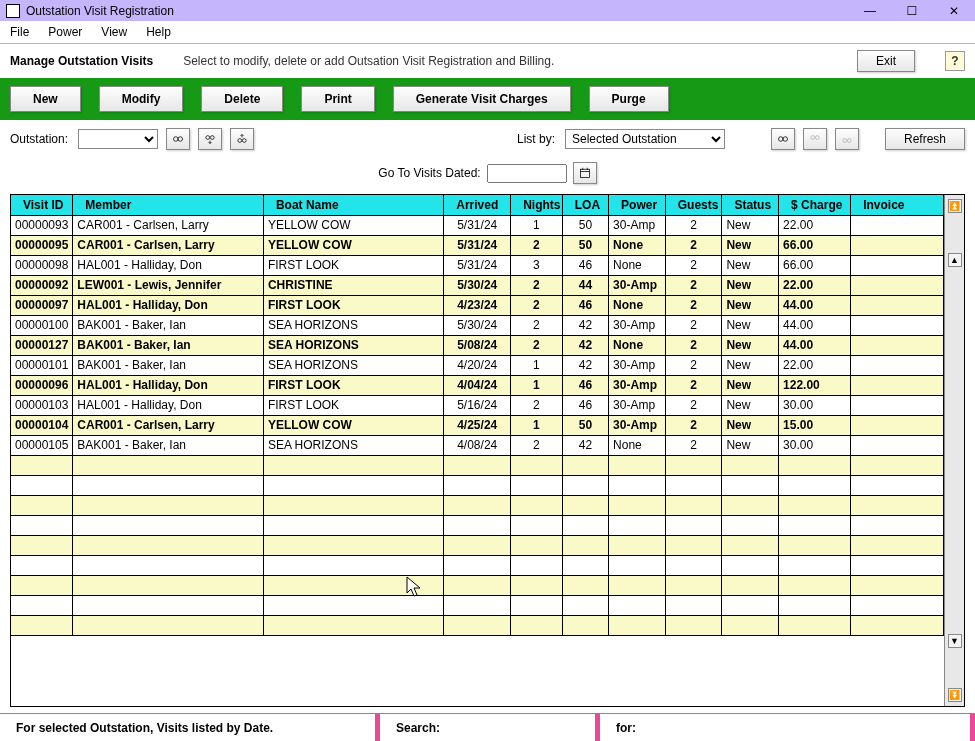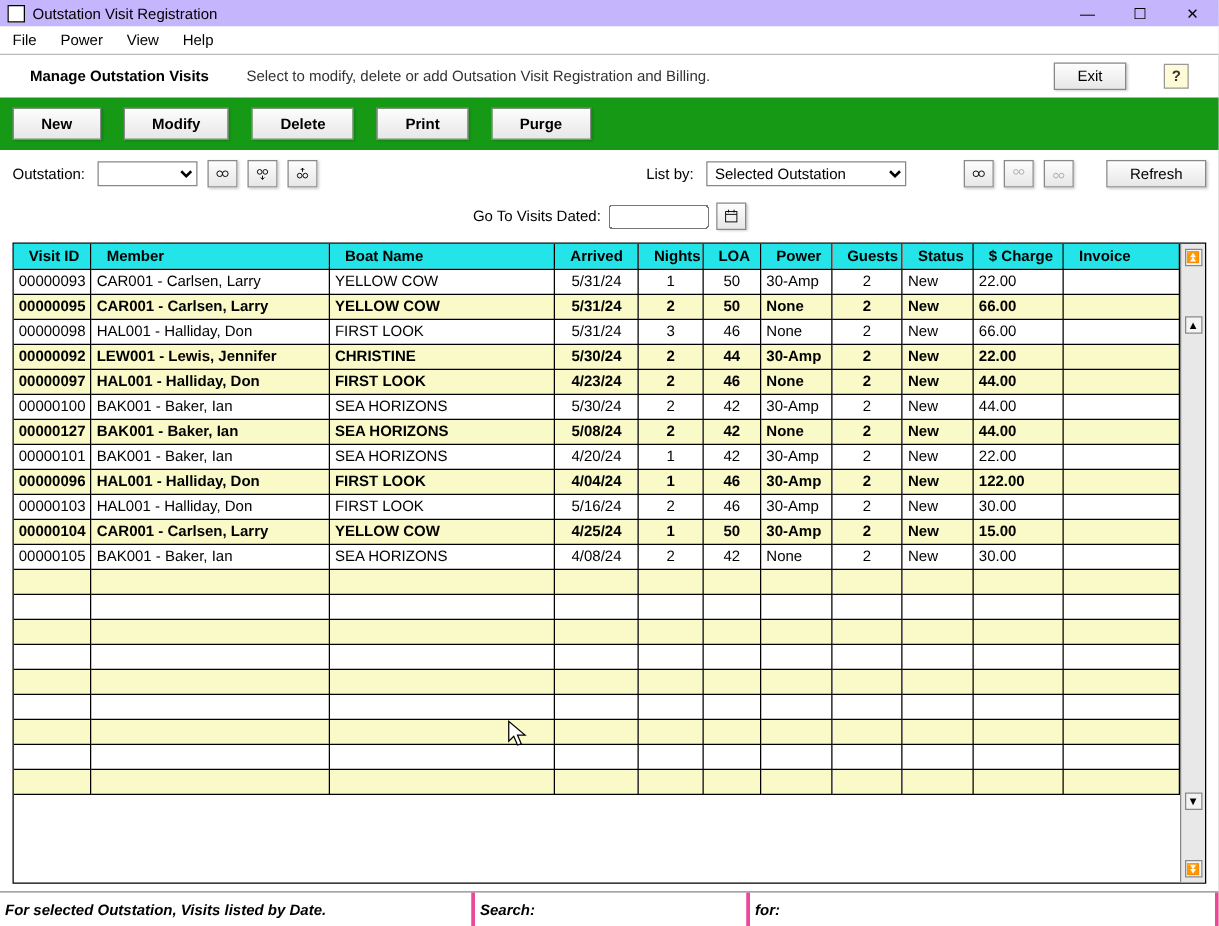--- a/index.html
+++ b/index.html
@@ -46,21 +46,21 @@
   
   .menubar {
     background:#fff;
     border-bottom: 1px solid #bbb;
     padding: 2px 6px;
     display:flex; gap: 11px;
   }
   .menubar span { padding:2px 4px; }
   
   .subheader {
-    padding: 6px 24px;
+    padding: 6px 10px;
     display:flex;
     align-items:center;
     gap: 30px;
   }
   .subheader .mtitle { font-weight:bold; }
   .subheader .desc { color:#333; }
   .subheader .spacer { flex:1; }
   .btn {
     background: linear-gradient(#fdfdfd,#e7e7e7);
     border: 1px solid #888;
@@ -168,24 +168,24 @@
     border-top:1px solid #888;
     display:flex;
     align-items:center;
     font-weight:bold;
     font-size:12px;
     height:28px;
     margin-top:6px;
     background:#fff;
   }
   .statusbar > div {
-    padding: 4px 4px;
-    border-right:3px solid #ec4899;
+    padding: 4px 16px;
+    border-right:5px solid #ec4899;
     height:100%;
-    display:flex; align-items:center;font-style:italic;
+    display:flex; align-items:center;
   }
   .statusbar > div:first-child { width:380px; }
   .statusbar > div:nth-child(2){ width:220px; }
   .statusbar > div:nth-child(3){ flex:1; }
   
   .cursor {
     position:absolute;
     left:405px; top:575px;
     pointer-events:none;
     font-size:18px;
@@ -231,20 +231,21 @@
     <span class="spacer"></span>
     <button class="btn">Exit</button>
     <span class="help-icon">?</span>
   </div>
 
   <div class="actionbar">
     <button class="btn big">New</button>
     <button class="btn big">Modify</button>
     <button class="btn big">Delete</button>
     <button class="btn big">Print</button>
+    <button class="btn big">Generate Visit Charges</button>
     <button class="btn big">Purge</button>
   </div>
 
   <div class="filterrow">
     <label>Outstation:</label>
     <select style="width:80px">
       <option></option>
     </select>
     <span class="iconbtn">
       <svg width="12" height="12" viewBox="0 0 16 16">

